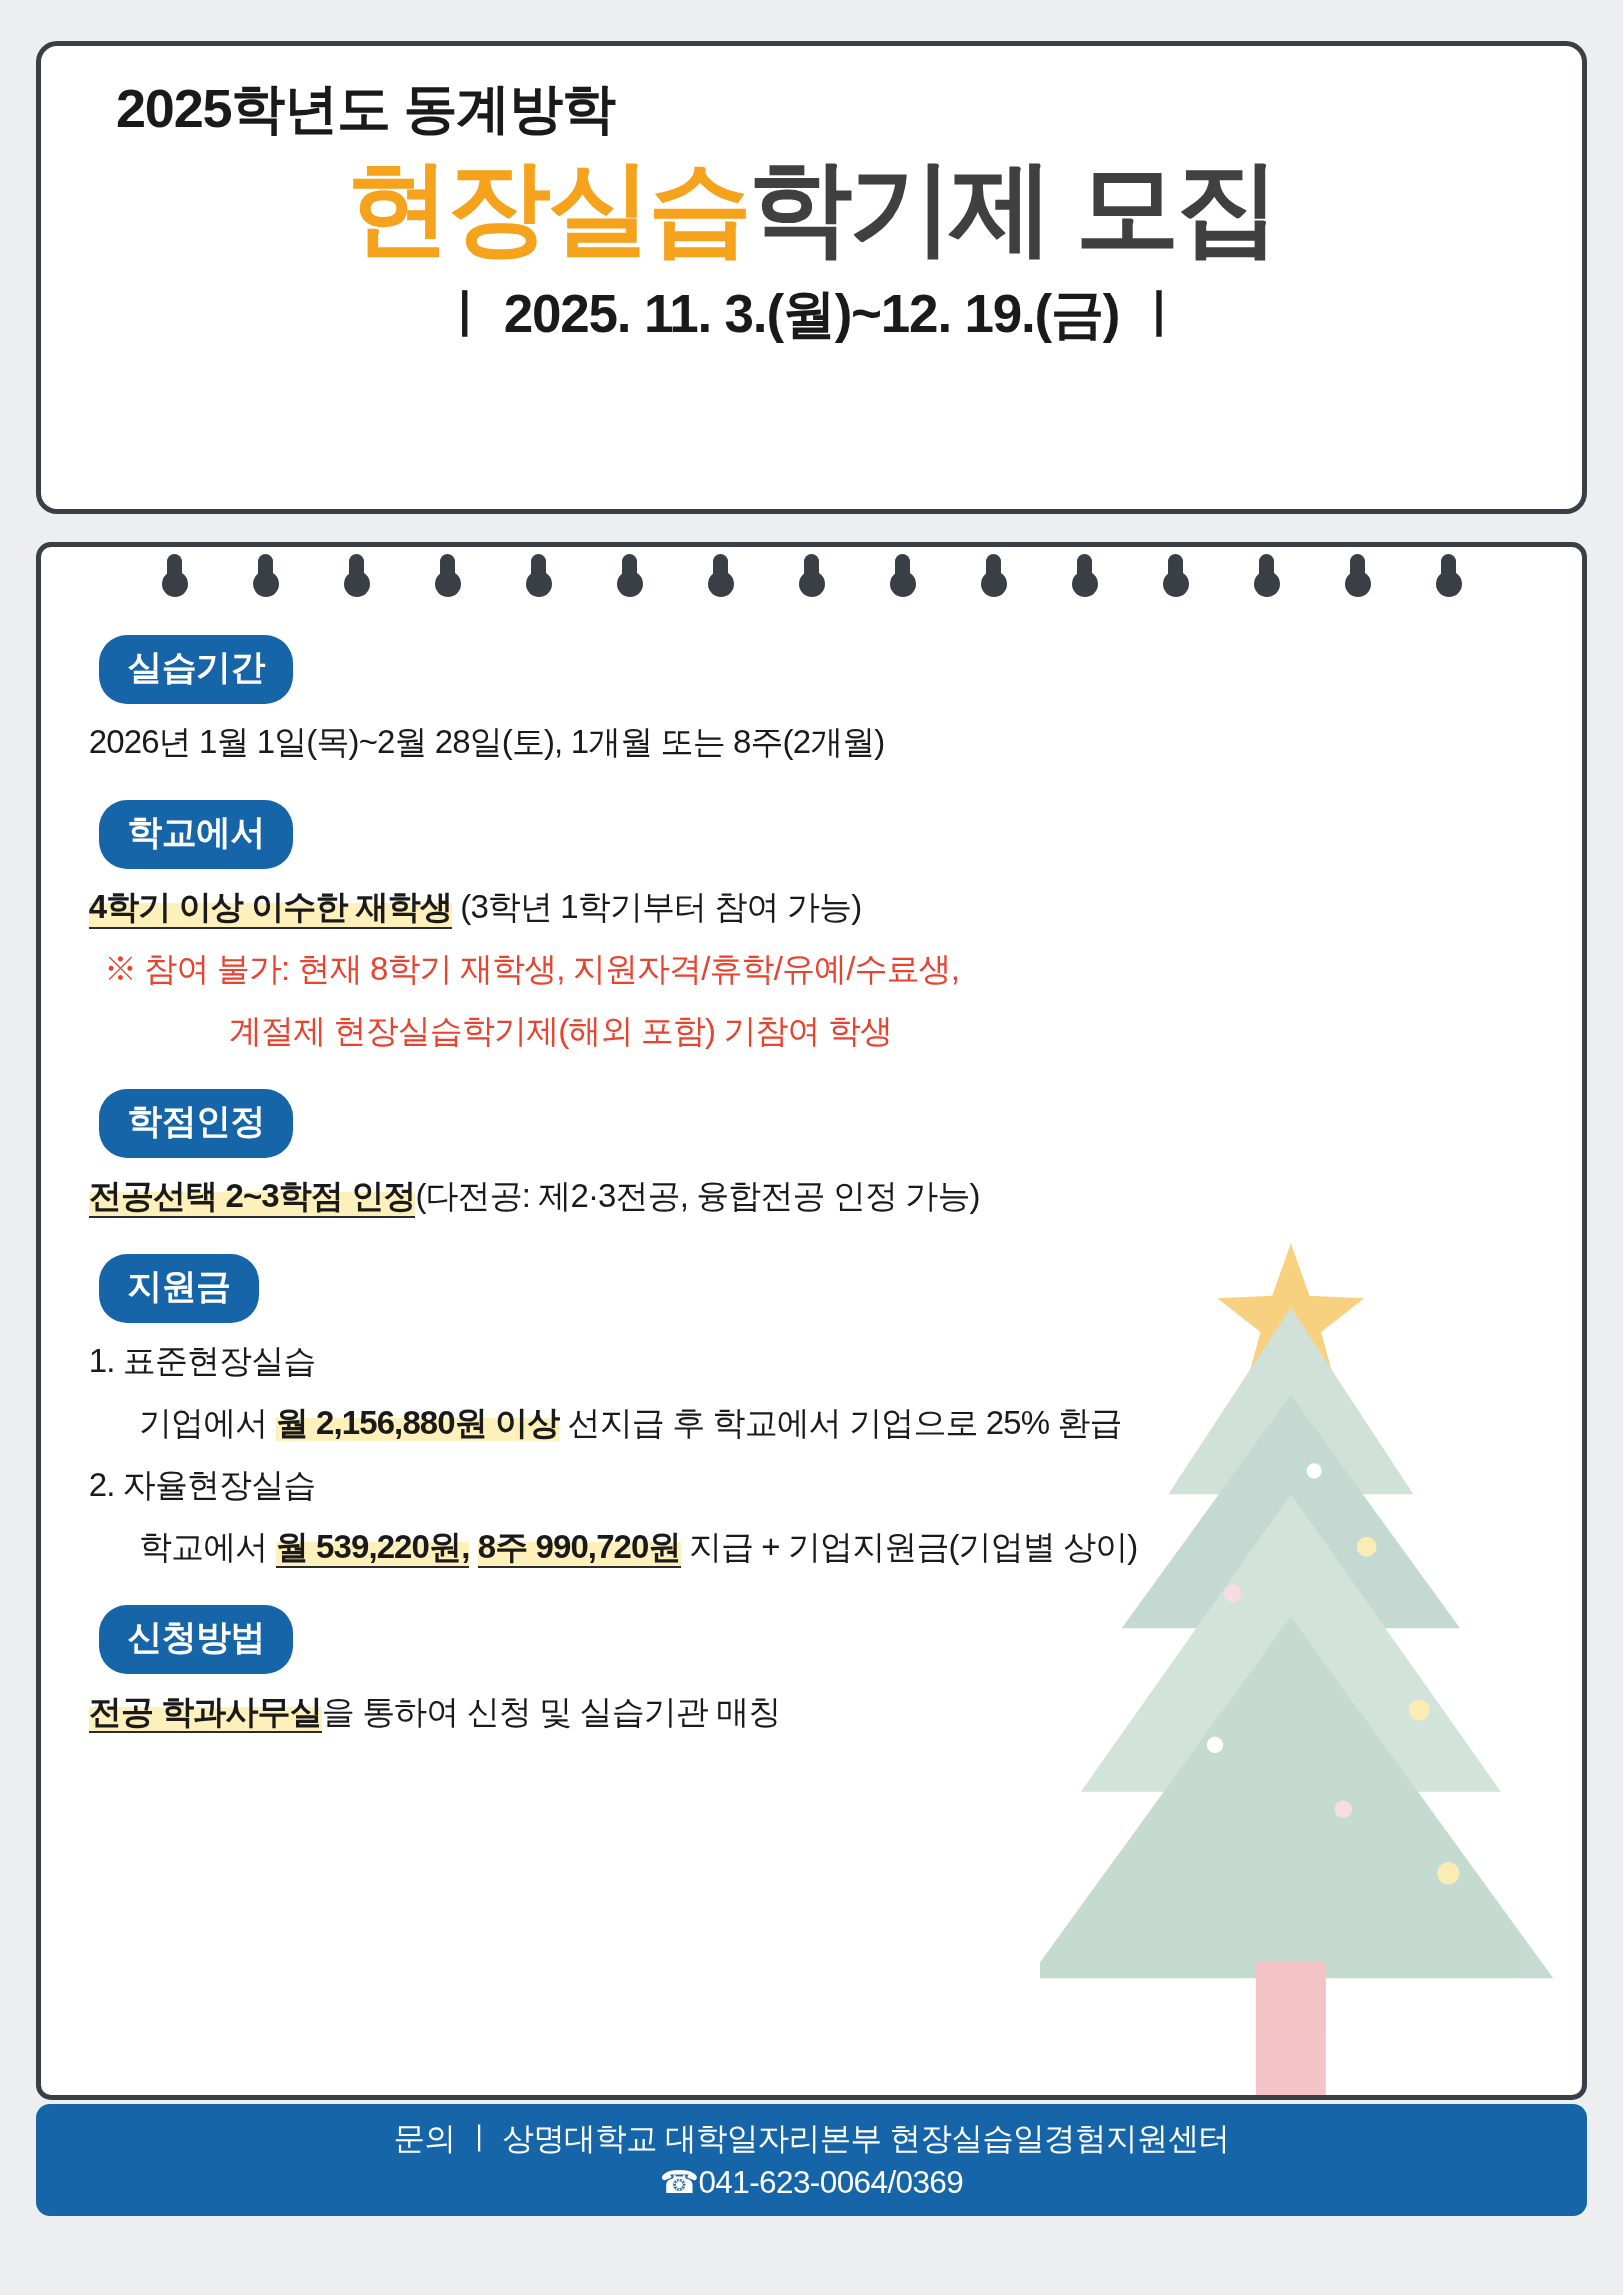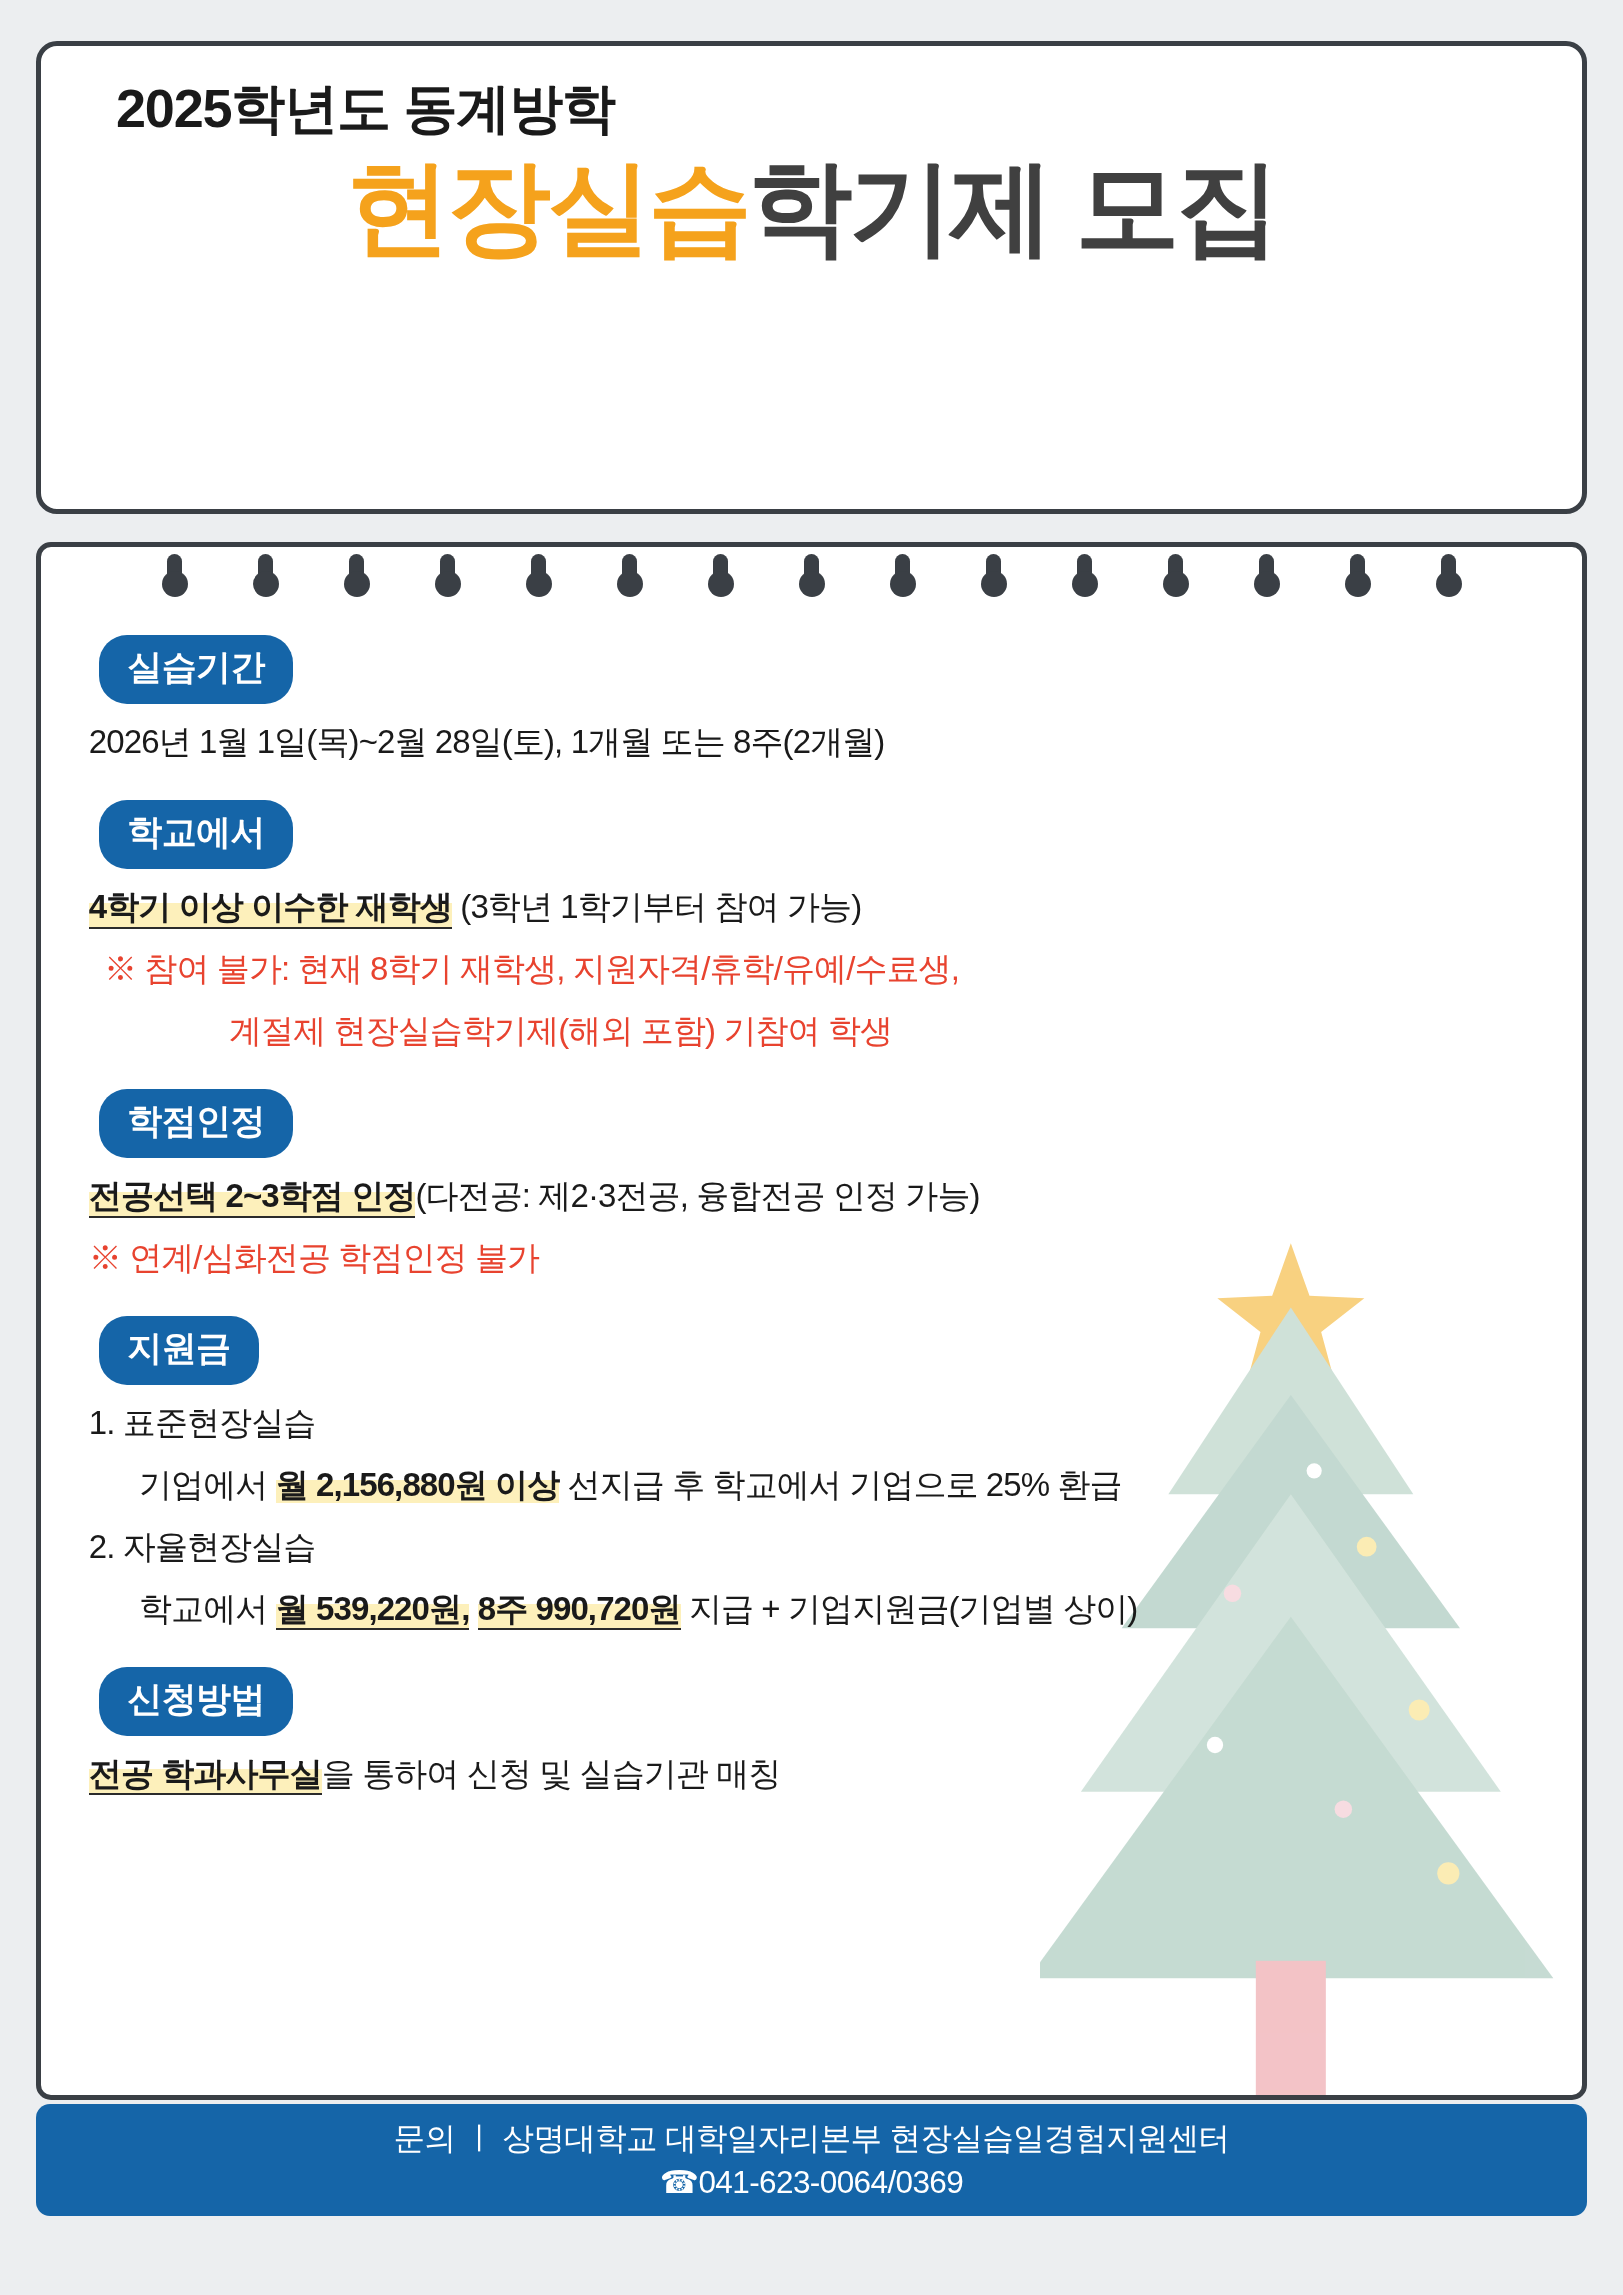--- a/index.html
+++ b/index.html
@@ -163,20 +163,21 @@
 </head>
 <body>
 
 <div class="poster">
 
   <div class="header-card">
     <div class="head-line1">2025학년도 동계방학</div>
     <div class="head-main">
       <span class="orange">현장실습</span><span class="navy">학기제 모집</span>
     </div>
+    <div class="head-date">ㅣ 2025. 11. 3.(월)~12. 19.(금) ㅣ</div>
   </div>
 
   <div class="body-card">
 
     <div class="rings">
       <div class="ring"></div>
       <div class="ring"></div>
       <div class="ring"></div>
       <div class="ring"></div>
       <div class="ring"></div>
@@ -220,21 +221,20 @@
       <div class="sect">
         <div class="pill">학교에서</div>
         <div class="line"><span class="hl">4학기 이상 이수한 재학생</span><span> (3학년 1학기부터 참여 가능)</span></div>
         <div class="line red indent1">※ 참여 불가: 현재 8학기 재학생, 지원자격/휴학/유예/수료생,</div>
         <div class="line red indent3">계절제 현장실습학기제(해외 포함) 기참여 학생</div>
       </div>
 
       <div class="sect">
         <div class="pill">학점인정</div>
         <div class="line"><span class="hl">전공선택 2~3학점 인정</span><span>(다전공: 제2·3전공, 융합전공 인정 가능)</span></div>
-        <div class="line red">※ 연계/심화전공 학점인정 불가</div>
       </div>
 
       <div class="sect">
         <div class="pill">지원금</div>
         <div class="line">1. 표준현장실습</div>
         <div class="line indent2"><span>기업에서 </span><span class="hl-plain">월 2,156,880원 이상</span><span> 선지급 후 학교에서 기업으로 25% 환급</span></div>
         <div class="line">2. 자율현장실습</div>
         <div class="line indent2"><span>학교에서 </span><span class="hl">월 539,220원,</span><span>  </span><span class="hl">8주 990,720원</span><span> 지급 + 기업지원금(기업별 상이)</span></div>
       </div>
 

